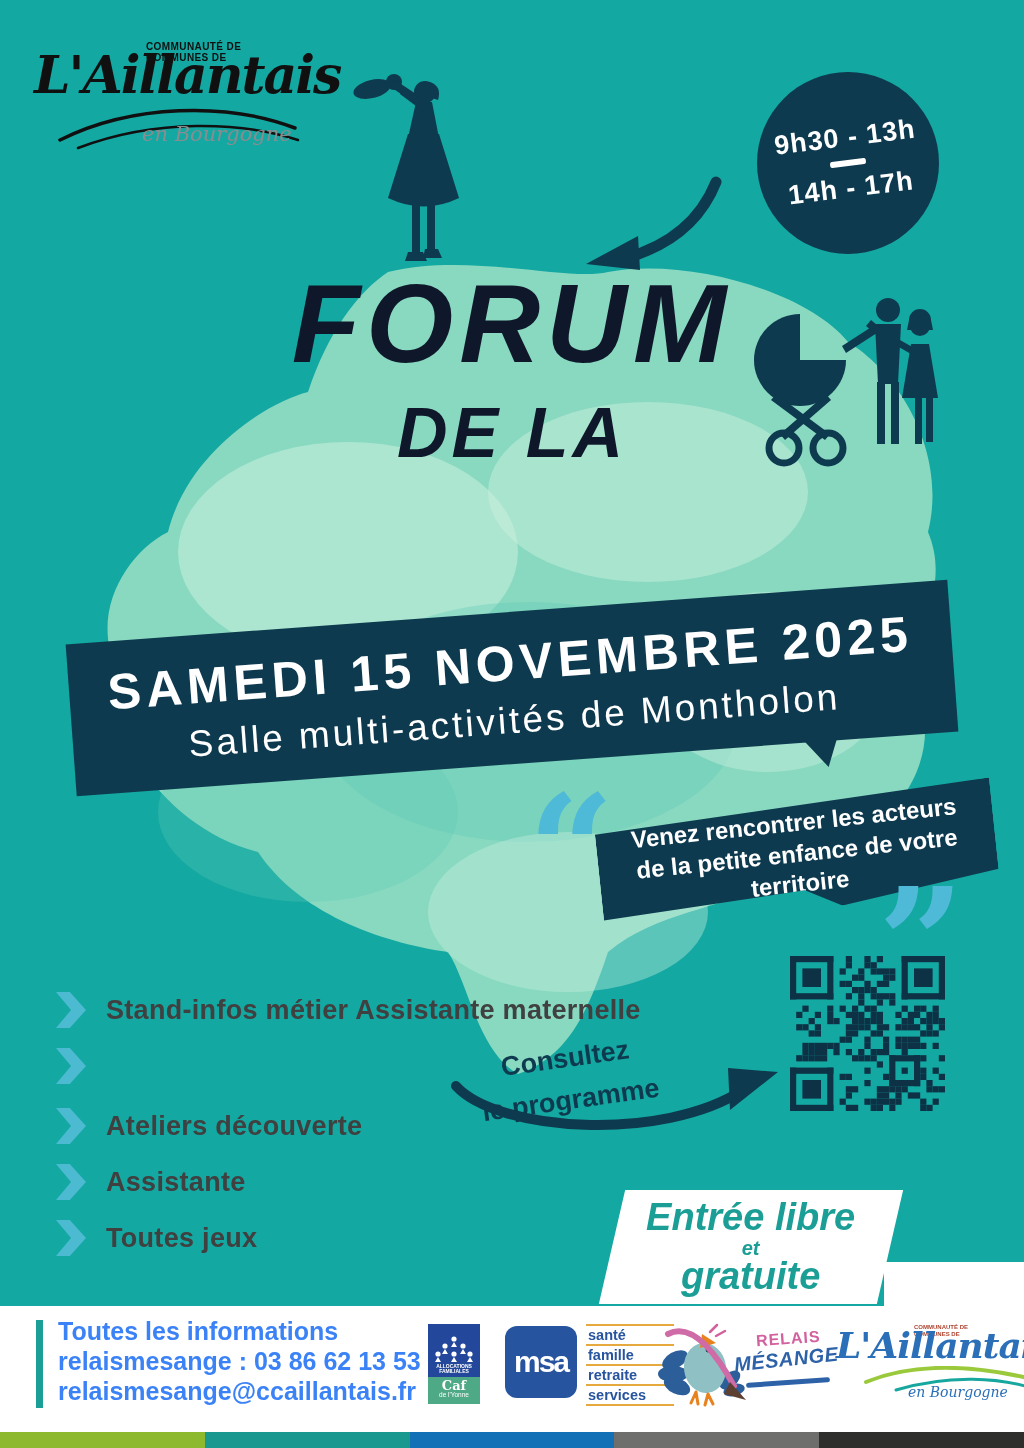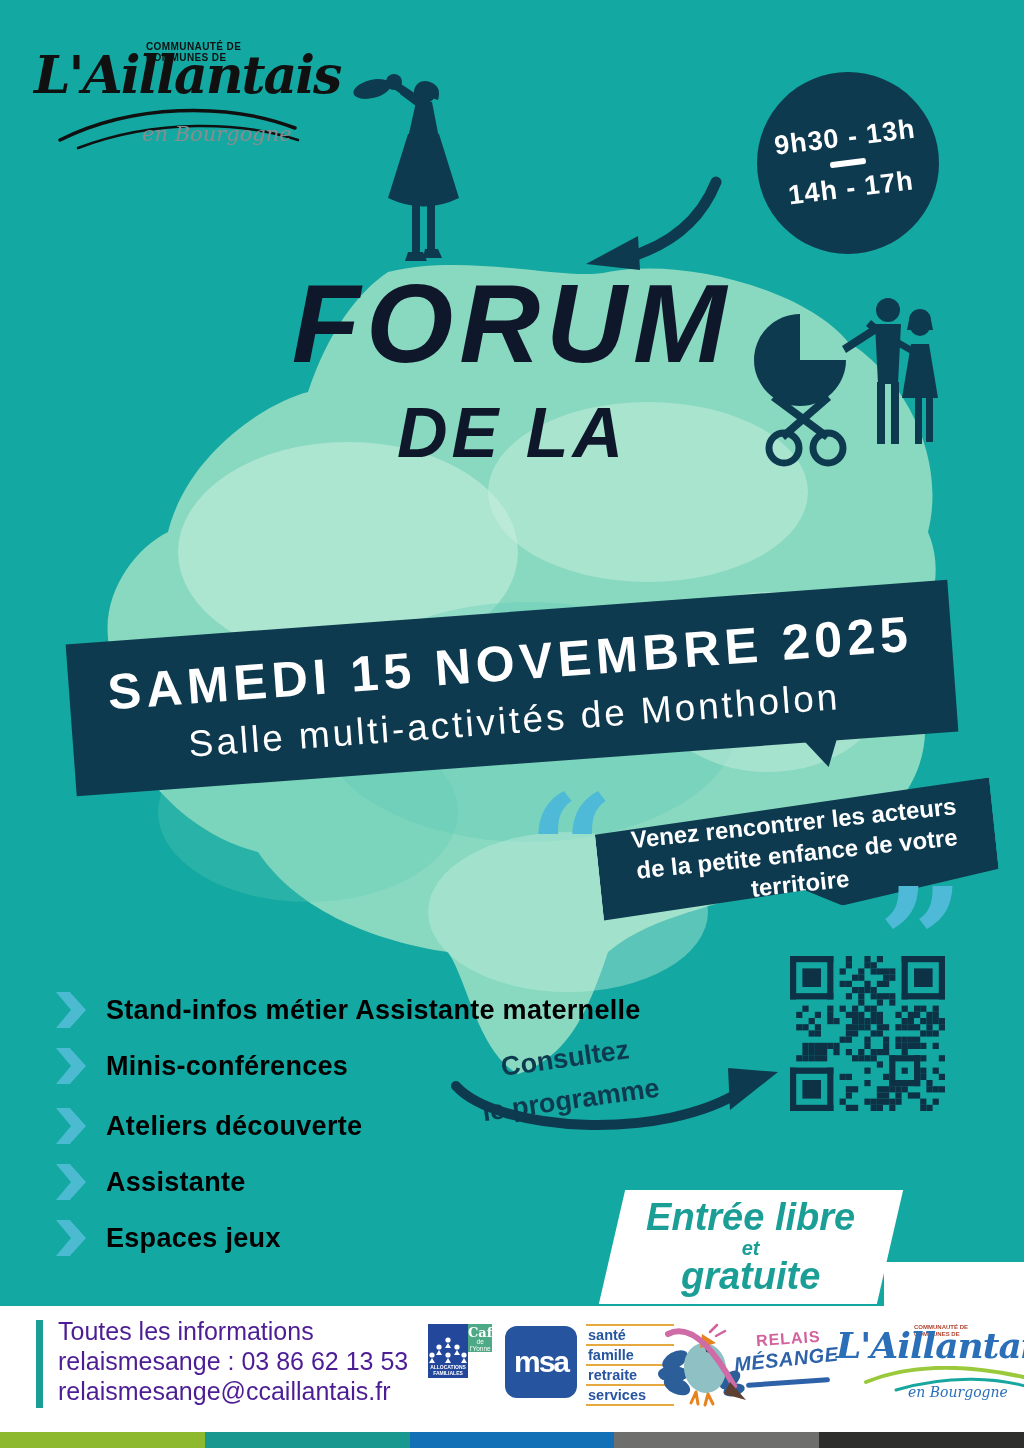--- a/index.html
+++ b/index.html
@@ -53,42 +53,42 @@
   .quote-line{color:#fff;font-weight:bold;font-size:24px;line-height:1.28;white-space:nowrap;}
   .quote-mark{font-family:"DejaVu Serif",serif;font-weight:bold;color:#4fbad7;font-size:150px;line-height:.5;z-index:5;}
   .quote-open{left:528px;top:812px;}
   .quote-close{left:878px;top:905px;}
 
   
   .feature{left:56px;display:flex;align-items:center;gap:20px;z-index:4;}
   .f1{top:992px;} .f2{top:1048px;} .f3{top:1108px;} .f4{top:1164px;} .f5{top:1220px;}
   .chevron{width:30px;height:36px;background:#56bdd9;opacity:.85;
            clip-path:polygon(0 0,46% 0,100% 50%,46% 100%,0 100%,50% 50%);}
-  .feature-label{color:#000000;font-weight:bold;font-size:27px;letter-spacing:.3px;white-space:nowrap;}
+  .feature-label{color:#404040;font-weight:bold;font-size:27px;letter-spacing:.3px;white-space:nowrap;}
 
   
   .cta-text{left:448px;top:1038px;width:240px;transform:rotate(-8deg);color:#0e3a4f;font-weight:bold;
             font-size:27px;text-align:center;line-height:1.55;z-index:4;}
 
   
   .qr{left:790px;top:956px;z-index:3;}
 
   
   .white-stripe{left:884px;top:1262px;width:140px;height:46px;background:#fff;z-index:5;}
   .admission{left:612px;top:1190px;width:278px;height:114px;background:#fff;transform:skewX(-13deg);z-index:6;
              display:flex;align-items:center;justify-content:center;}
   .admission-inner{transform:skewX(13deg);text-align:center;color:#1b9e96;font-weight:bold;font-style:italic;line-height:.95;}
   .adm-1{font-size:38px;} .adm-2{font-size:20px;margin-top:4px;} .adm-3{font-size:38px;}
 
   
   .footer{left:0;top:1306px;width:1024px;height:126px;background:#fff;z-index:7;}
   .contact-bar{left:36px;top:14px;width:7px;height:88px;background:#1b9e96;}
-  .contact{left:58px;top:10px;color:#4c1d95;font-weight:normal;font-size:25px;line-height:1.2;white-space:nowrap;}
-
-  .caf-logo{left:428px;top:18px;width:52px;height:80px;display:flex;flex-direction:row;}
+  .contact{left:58px;top:10px;color:#3b82f6;font-weight:bold;font-size:25px;line-height:1.2;white-space:nowrap;}
+
+  .caf-logo{left:428px;top:18px;width:52px;height:80px;display:flex;flex-direction:column;}
   .caf-blue{background:#23479b;height:52px;display:flex;flex-direction:column;align-items:center;justify-content:flex-end;padding-bottom:2px;}
   .caf-orgtext{color:#fff;font-size:5px;font-weight:bold;text-align:center;line-height:1.1;}
   .caf-green{background:#4ea986;height:28px;color:#fff;text-align:center;line-height:1;}
   .caf-name{font-family:"DejaVu Serif",serif;font-weight:bold;font-size:13px;margin-top:2px;}
   .caf-region{font-size:6.5px;}
 
   .msa-box{left:505px;top:20px;width:72px;height:72px;background:#27549e;border-radius:12px;
            display:flex;align-items:center;justify-content:center;color:#fff;font-weight:bold;font-size:30px;letter-spacing:-2px;}
   .msa-services{left:586px;top:18px;width:88px;}
   .msa-row{color:#27549e;font-weight:bold;font-size:14.5px;border-top:2px solid #e6a93e;padding:1px 0 1px 2px;}
@@ -208,33 +208,32 @@
     <div class="quote-line">territoire</div>
   </div>
   <div class="abs quote-mark quote-close">”</div>
 
   <div class="abs feature f1">
     <span class="chevron"></span>
     <span class="feature-label">Stand-infos métier Assistante maternelle</span>
   </div>
   <div class="abs feature f2">
     <span class="chevron"></span>
-    <span class="feature-label">Minis-conférences</span>
   </div>
   <div class="abs feature f3">
     <span class="chevron"></span>
     <span class="feature-label">Ateliers découverte</span>
   </div>
   <div class="abs feature f4">
     <span class="chevron"></span>
     <span class="feature-label">Assistante</span>
   </div>
   <div class="abs feature f5">
     <span class="chevron"></span>
-    <span class="feature-label">Espaces jeux</span>
+    <span class="feature-label">Toutes jeux</span>
   </div>
 
   <div class="abs cta-text">
     <div>Consultez</div>
     <div>le programme</div>
   </div>
   <svg class="abs cta-arrow" width="345" height="90" viewBox="0 0 345 90">
     <path d="M18,28 C60,74 225,84 305,32" stroke="#0e3a4f" stroke-width="10" fill="none" stroke-linecap="round"></path>
     <polygon points="292,52 340,14 290,10" fill="#0e3a4f"></polygon>
   </svg>

